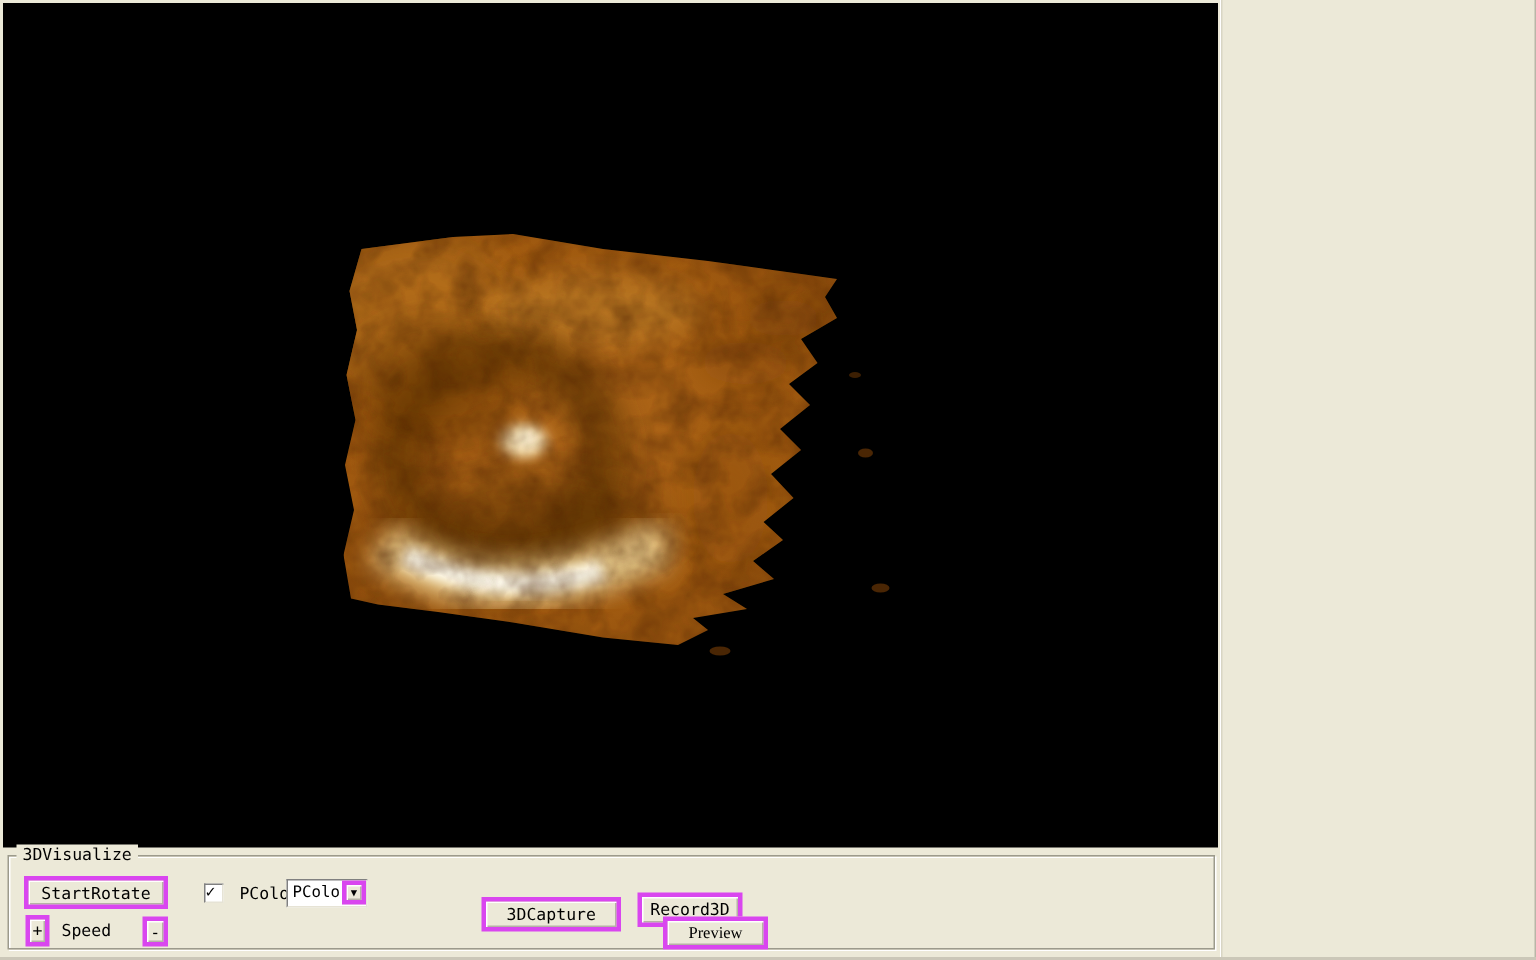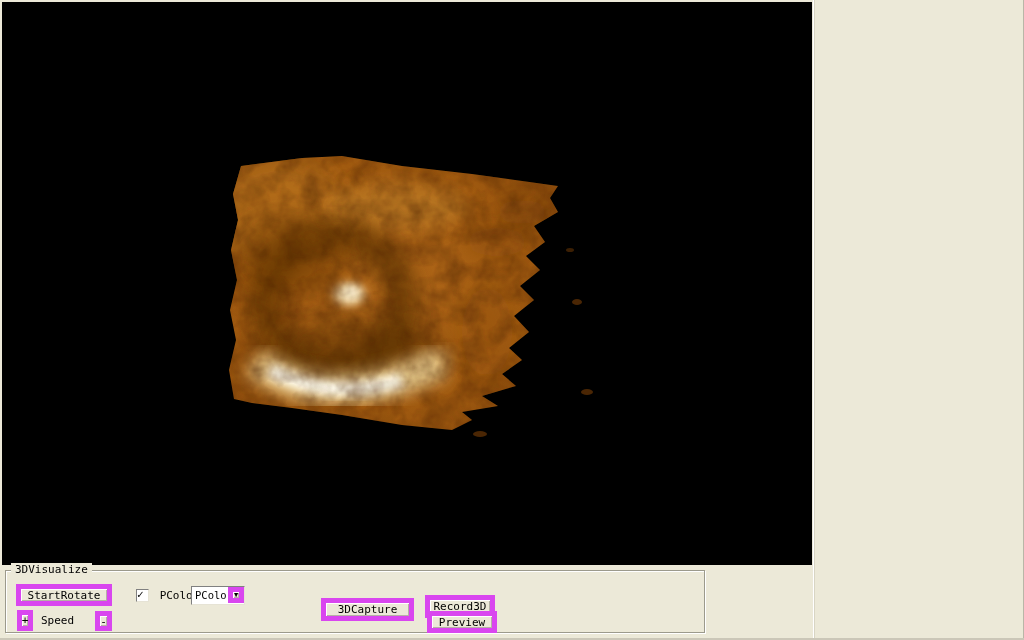--- a/index.html
+++ b/index.html
@@ -17,24 +17,24 @@
   .lbl{white-space:nowrap;line-height:13px;}
 
   
   #viewport{left:2px;top:2px;width:810px;height:563px;background:var(--viewport-bg);}
 
   
   #right-panel{left:813px;top:0;width:211px;height:640px;background:var(--window-bg);
     box-shadow:inset 1px 0 0 #fff, inset 2px 0 0 #d8d5c4, inset -1px 0 0 #b9b6a7;}
   .groupbox{border:1px solid #9c9a8c;box-shadow:inset 1px 1px 0 #fff,1px 1px 0 #fff;}
   .gb-title{position:absolute;top:-8px;left:5px;background:var(--window-bg);padding:0 4px;line-height:14px;white-space:nowrap;}
-  #vis-box{left:5px;top:570px;width:700px;height:63px;}
+  #vis-box{left:5px;top:570px;width:805px;height:63px;}
 
   
-  .btn{background:var(--window-bg);border:5px solid #d946ef;
+  .btn{background:var(--window-bg);border:3px solid #d946ef;
     box-shadow:inset 1px 1px 0 #ffffff,inset -1px -1px 0 #b5b2a5;
     text-align:right;font:inherit;color:#000;cursor:default;display:flex;align-items:center;justify-content:center;white-space:nowrap;}
   .check{width:13px;height:13px;background:#fff;border:1px solid;border-color:#808080 #e6e3d5 #e6e3d5 #808080;display:inline-block;vertical-align:top;}
   .check .mark{display:none;font-size:11px;line-height:11px;margin:-1px 0 0 0px;}
   .check.on .mark{display:block;}
   .combo{width:54px;height:19px;background:#fff;border:1px solid;border-color:#808080 #e6e3d5 #e6e3d5 #808080;}
   .combo .txt{position:absolute;left:3px;top:2px;font-size:10.5px;line-height:13px;}
   .combo .cbtn{position:absolute;right:0;top:0;width:16px;height:16px;font-size:7px;}
 </style>
 </head>
@@ -110,18 +110,18 @@
     <span class="lbl" style="margin-left:4px;">PColor</span>
   </div>
 
   <div class="abs combo" style="left:185px;top:15px;">
     <span class="txt">PColor</span>
     <span class="btn cbtn">▼</span>
   </div>
 
   <div class="abs btn" style="left:315px;top:27px;width:93px;height:23px;">3DCapture</div>
   <div class="abs btn" style="left:419px;top:13px;width:70px;height:23px;margin-top:11px;">Record3D</div>
-  <div class="abs btn" style="left:421px;top:40px;width:70px;height:22px;">Preview</div>
+  <div class="abs btn" style="left:436px;top:40px;width:70px;height:22px;font-family:Liberation Serif, serif;">Preview</div>
 
   <div class="abs btn" style="left:11px;top:39px;width:16px;height:21px;">+</div>
   <div class="abs lbl" style="left:35px;top:43px;text-align:center;">Speed</div>
   <div class="abs btn" style="left:89px;top:40px;width:17px;height:20px;">-</div>
 </div>
 
 </body></html>

